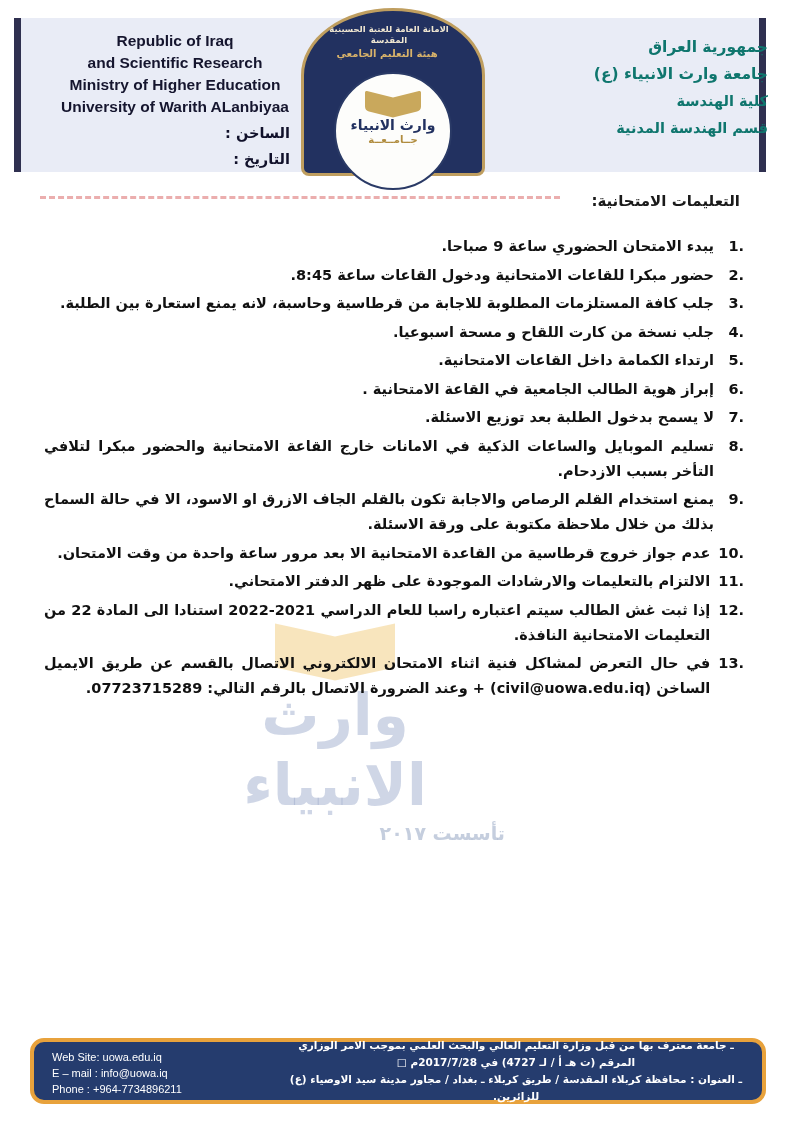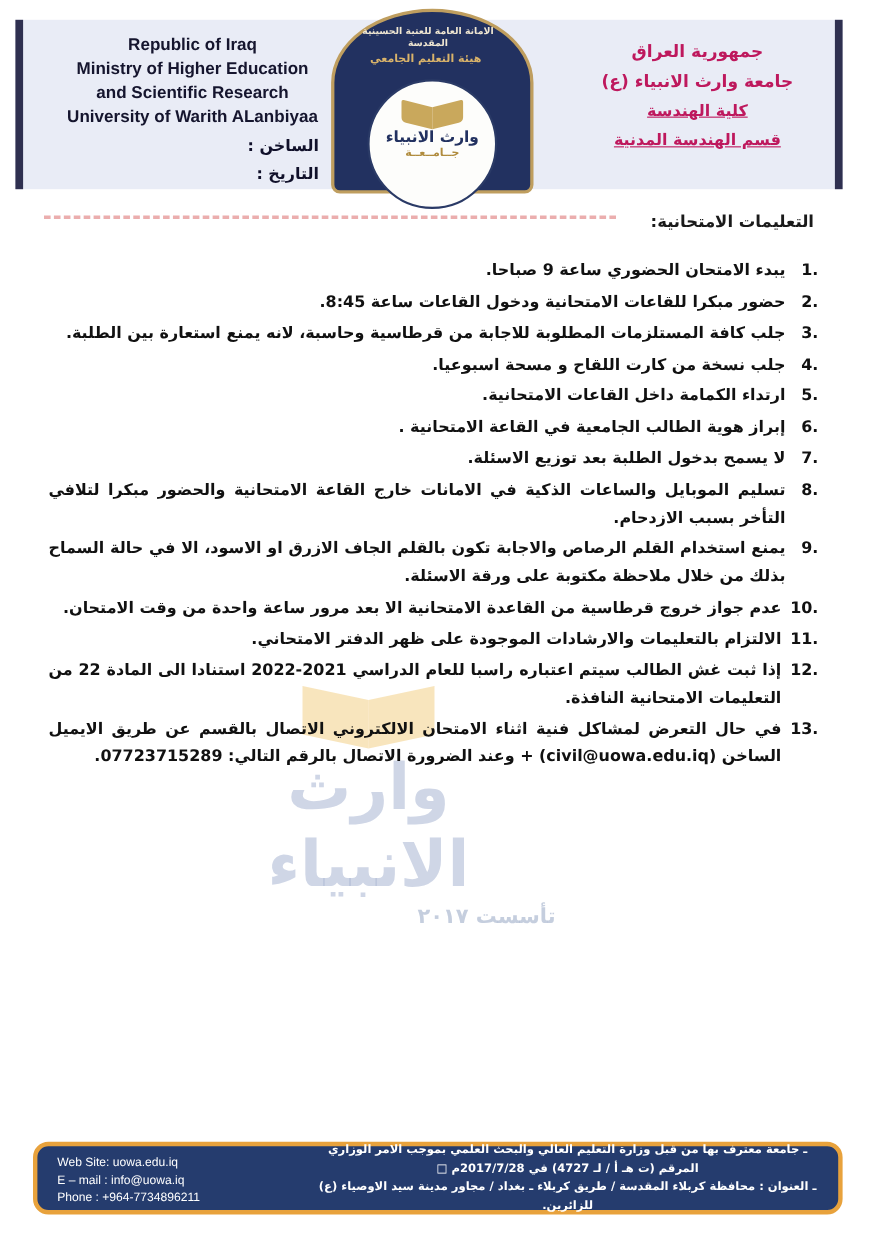--- a/index.html
+++ b/index.html
@@ -23,24 +23,24 @@
     text-align:center; color:#15152e; font-size:15.5px; font-weight:600;
     line-height:22px; font-family:"Liberation Sans", sans-serif;
   }
   .hdr-numdate {
     position:absolute; left:200px; top:120px; width:90px;
     direction:rtl; text-align:right; color:#10102a;
     font-size:14.5px; font-weight:bold; line-height:26px;
   }
   .hdr-ar {
     position:absolute; left:500px; top:34px; width:268px;
-    direction:rtl; text-align:center; color:#be185d;
+    direction:rtl; color:#0f766e;
     font-size:15.5px; font-weight:bold; line-height:27px;
   }
-  .hdr-ar .small-line { font-size:14.5px;text-decoration:underline; }
+  .hdr-ar .small-line { font-size:14.5px; }
 
   
   .logo { position:absolute; left:297px; top:8px; width:192px; height:182px; }
   .logo-arch {
     position:absolute; left:4px; top:0; width:184px; height:168px;
     background:#223160; border:3px solid #bf9e5f;
     border-radius:50% 50% 8px 8px / 40% 40% 8px 8px;
   }
   .logo-top-text {
     position:absolute; left:14px; top:16px; width:156px;
@@ -129,22 +129,22 @@
 <body>
 
 <div class="page">
 
   <div class="header-box"></div>
   <div class="edge-bar left"></div>
   <div class="edge-bar right"></div>
 
   <div class="hdr-en">
     <div>Republic of Iraq</div>
+    <div>and Scientific Research</div>
     <div>Ministry of Higher Education</div>
-    <div>and Scientific Research</div>
     <div>University of Warith ALanbiyaa</div>
   </div>
 
   <div class="hdr-numdate">
     <div>الساخن :</div>
     <div>التاريخ :</div>
   </div>
 
   <div class="logo">
     <div class="logo-arch"></div>

